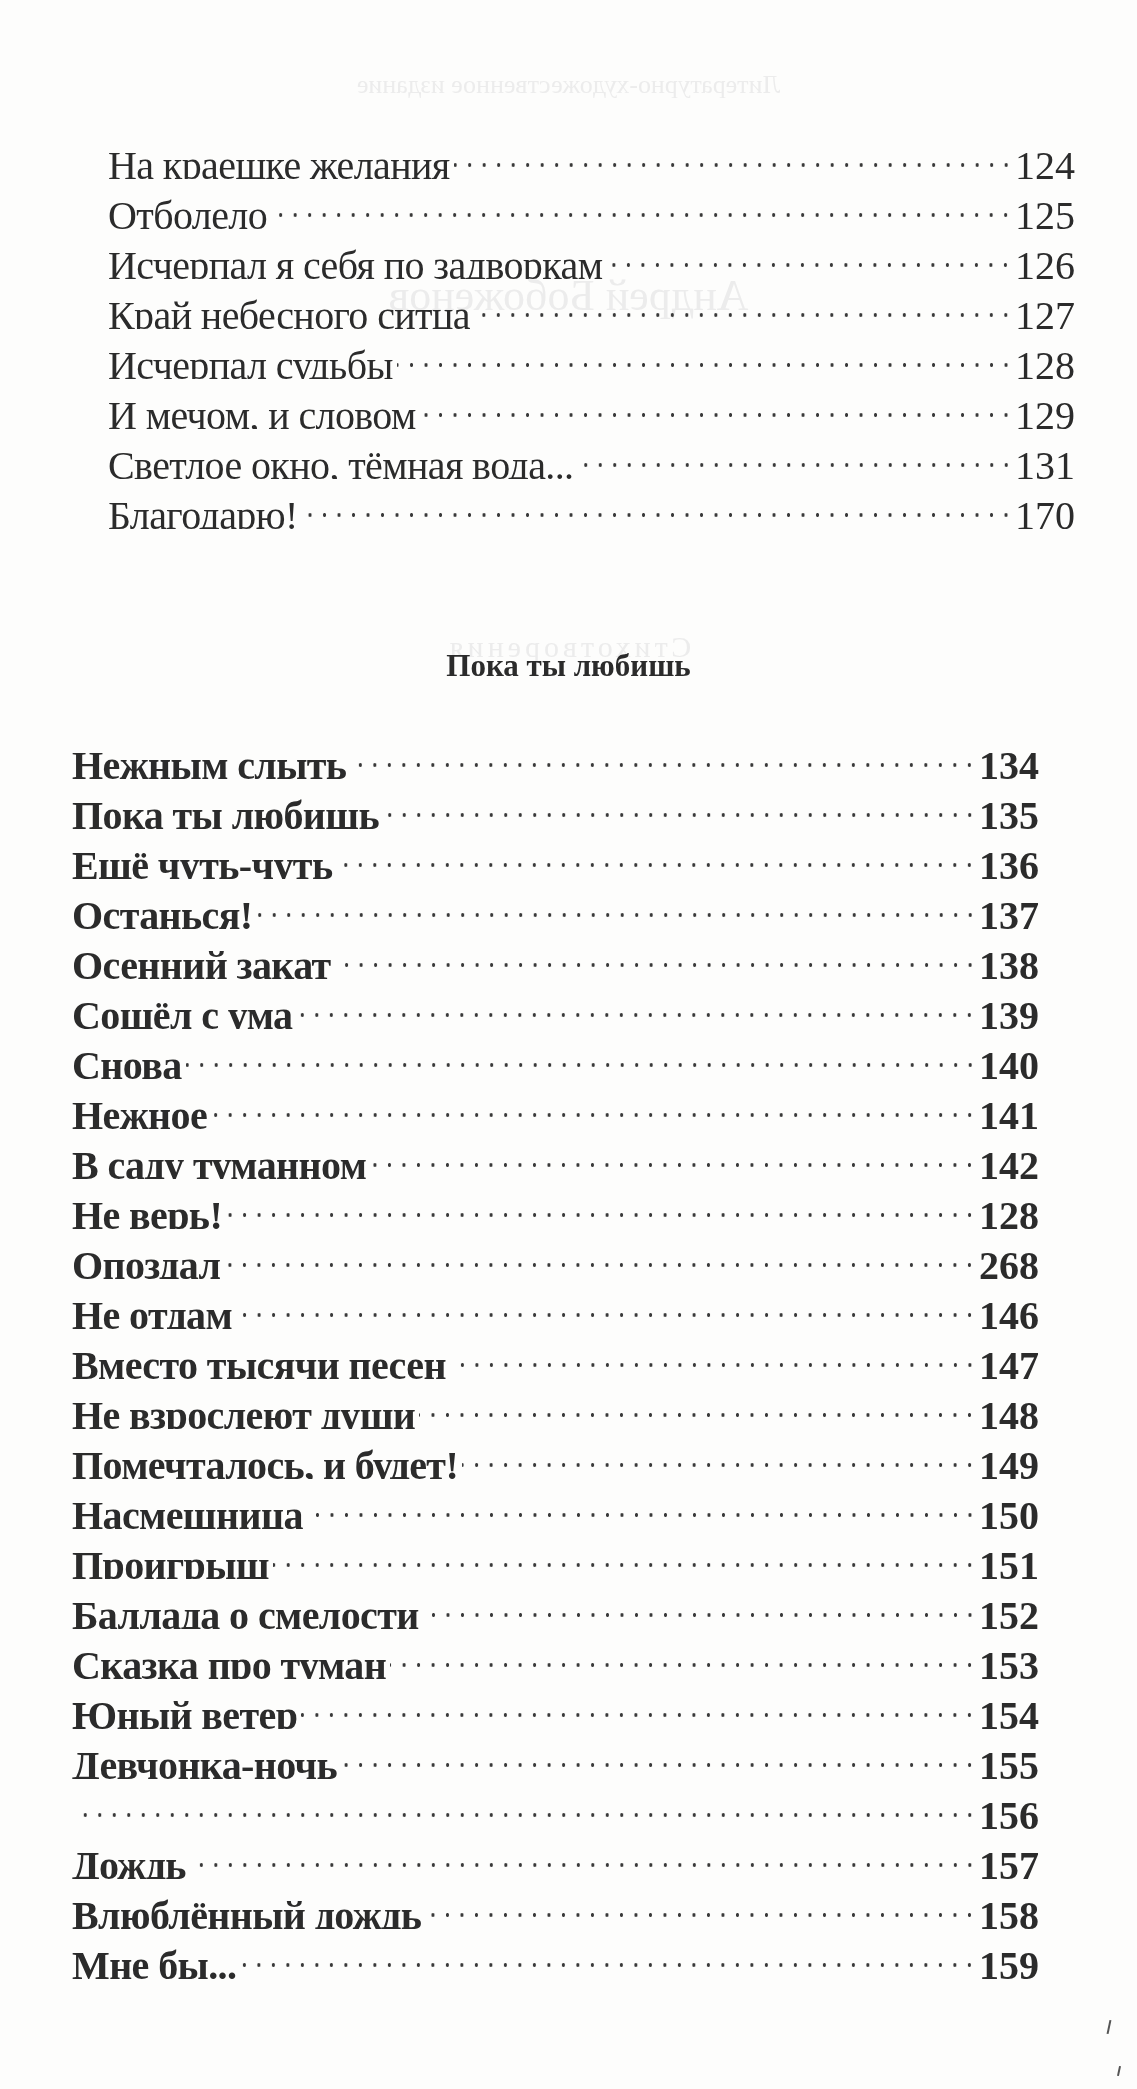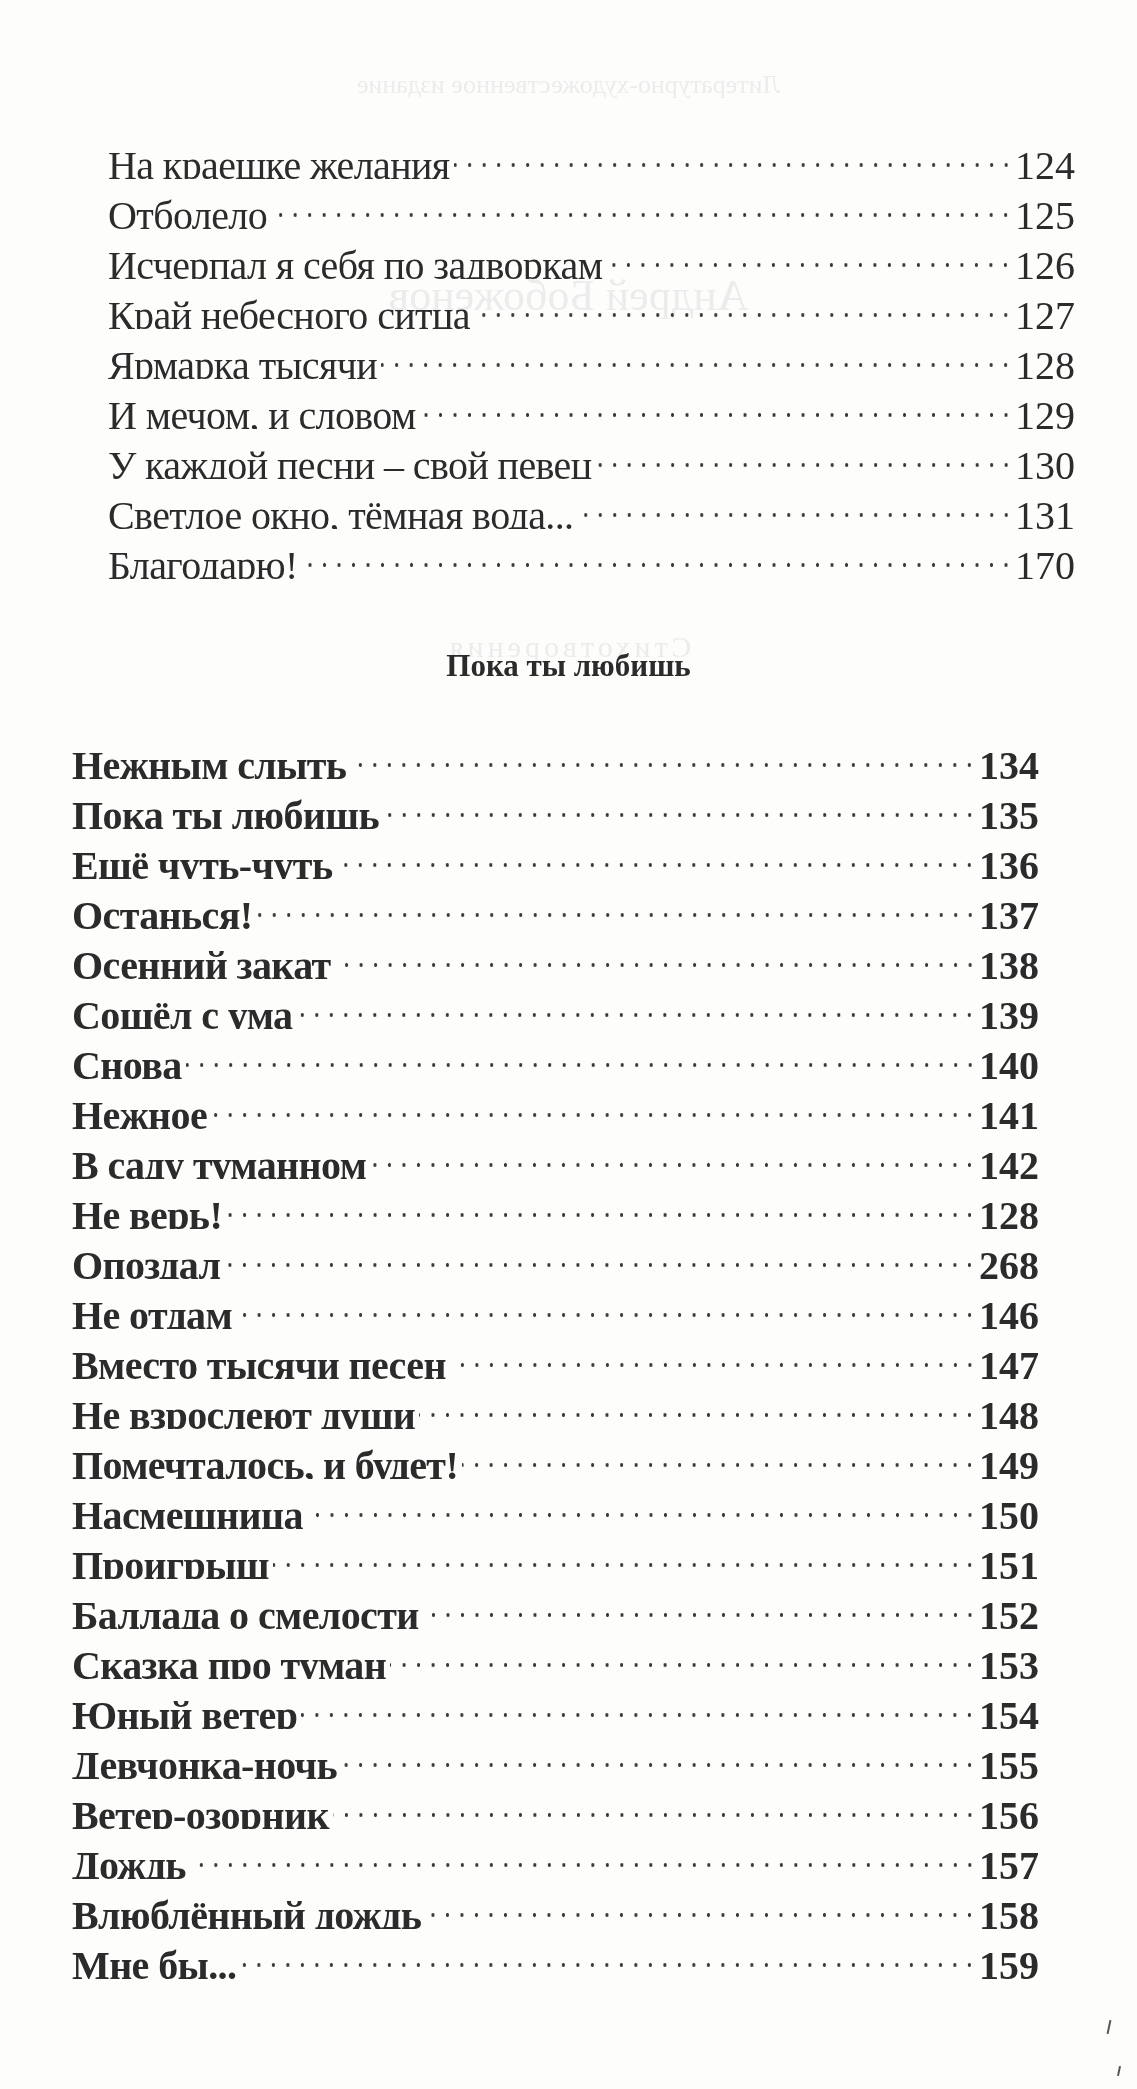--- a/index.html
+++ b/index.html
@@ -124,33 +124,28 @@
       <span class="toc-title">Исчерпал я себя по задворкам</span>
       <span class="toc-leader"></span>
       <span class="toc-page">126</span>
     </div>
     <div class="toc-row">
       <span class="toc-title">Край небесного ситца</span>
       <span class="toc-leader"></span>
       <span class="toc-page">127</span>
     </div>
     <div class="toc-row">
-      <span class="toc-title">Ярмарка тысячи</span>
+      <span class="toc-title">Исчерпал судьбы</span>
       <span class="toc-leader"></span>
       <span class="toc-page">128</span>
     </div>
     <div class="toc-row">
       <span class="toc-title">И мечом, и словом</span>
       <span class="toc-leader"></span>
       <span class="toc-page">129</span>
-    </div>
-    <div class="toc-row">
-      <span class="toc-title">У каждой песни – свой певец</span>
-      <span class="toc-leader"></span>
-      <span class="toc-page">130</span>
     </div>
     <div class="toc-row">
       <span class="toc-title">Светлое окно, тёмная вода... </span>
       <span class="toc-leader"></span>
       <span class="toc-page">131</span>
     </div>
     <div class="toc-row">
       <span class="toc-title">Благодарю! </span>
       <span class="toc-leader"></span>
       <span class="toc-page">170</span>
@@ -261,21 +256,20 @@
       <span class="toc-title">Юный ветер</span>
       <span class="toc-leader"></span>
       <span class="toc-page">154</span>
     </div>
     <div class="toc-row">
       <span class="toc-title">Девчонка-ночь </span>
       <span class="toc-leader"></span>
       <span class="toc-page">155</span>
     </div>
     <div class="toc-row">
-      <span class="toc-title">Ветер-озорник </span>
       <span class="toc-leader"></span>
       <span class="toc-page">156</span>
     </div>
     <div class="toc-row">
       <span class="toc-title">Дождь </span>
       <span class="toc-leader"></span>
       <span class="toc-page">157</span>
     </div>
     <div class="toc-row">
       <span class="toc-title">Влюблённый дождь</span>

